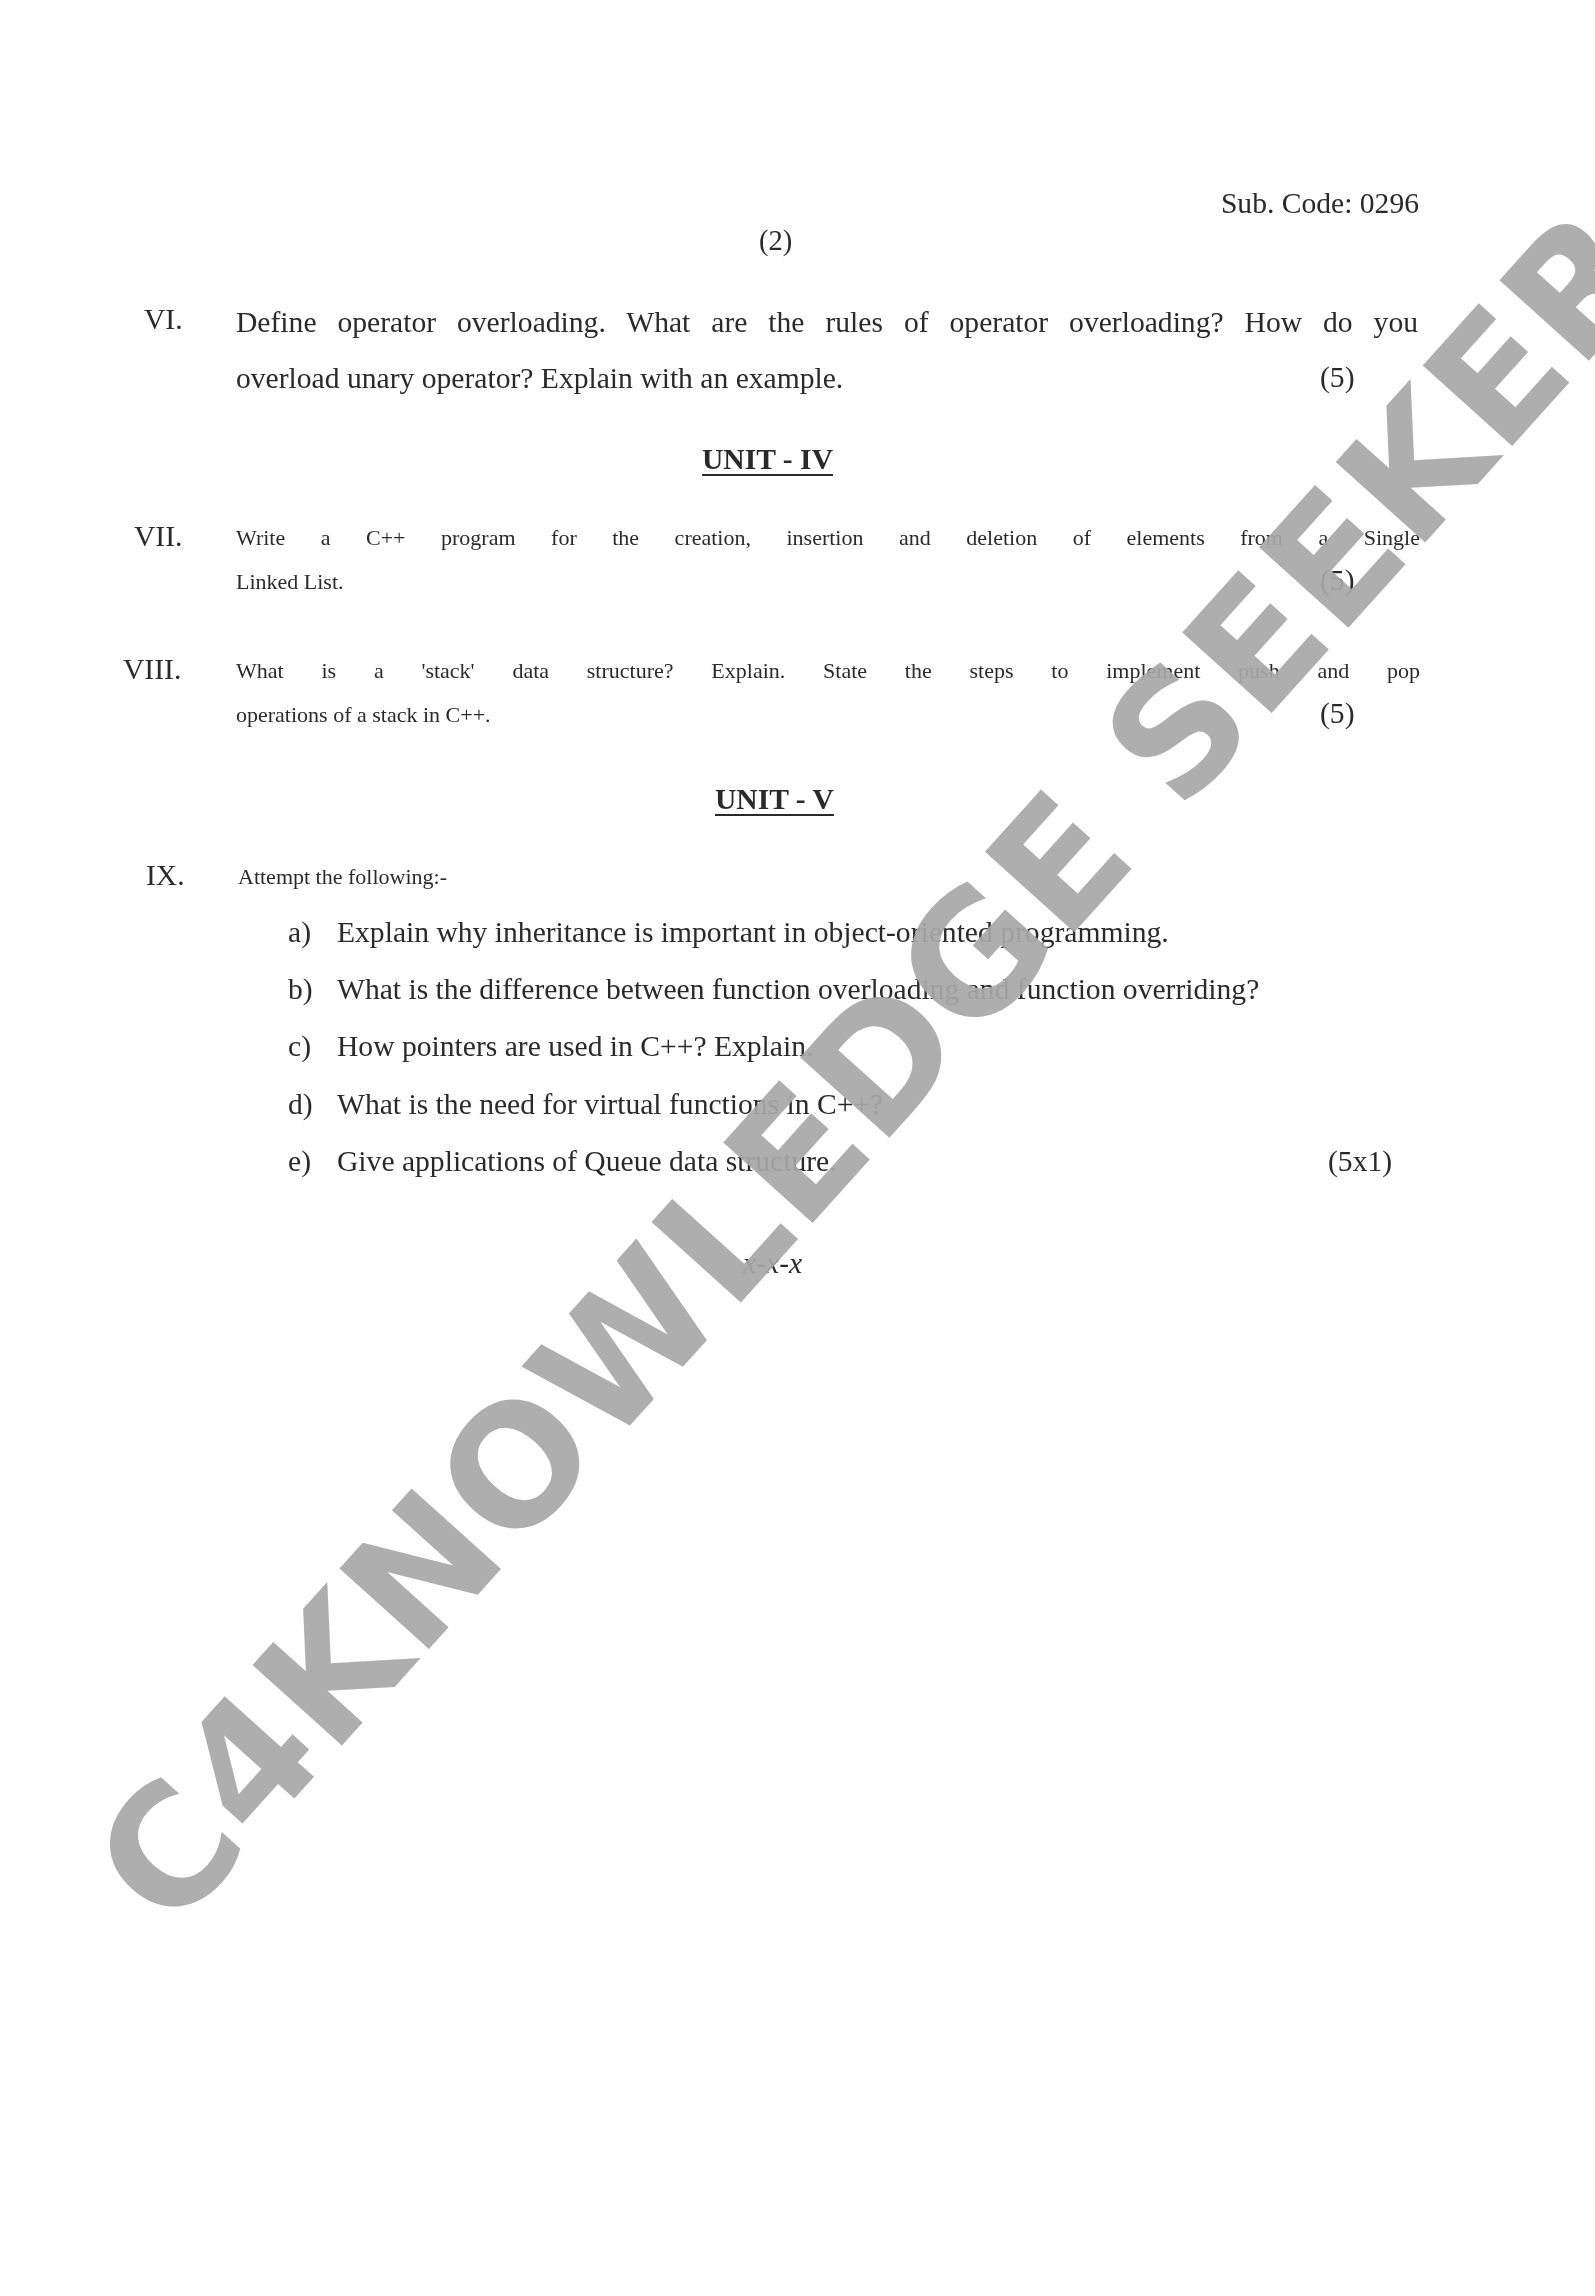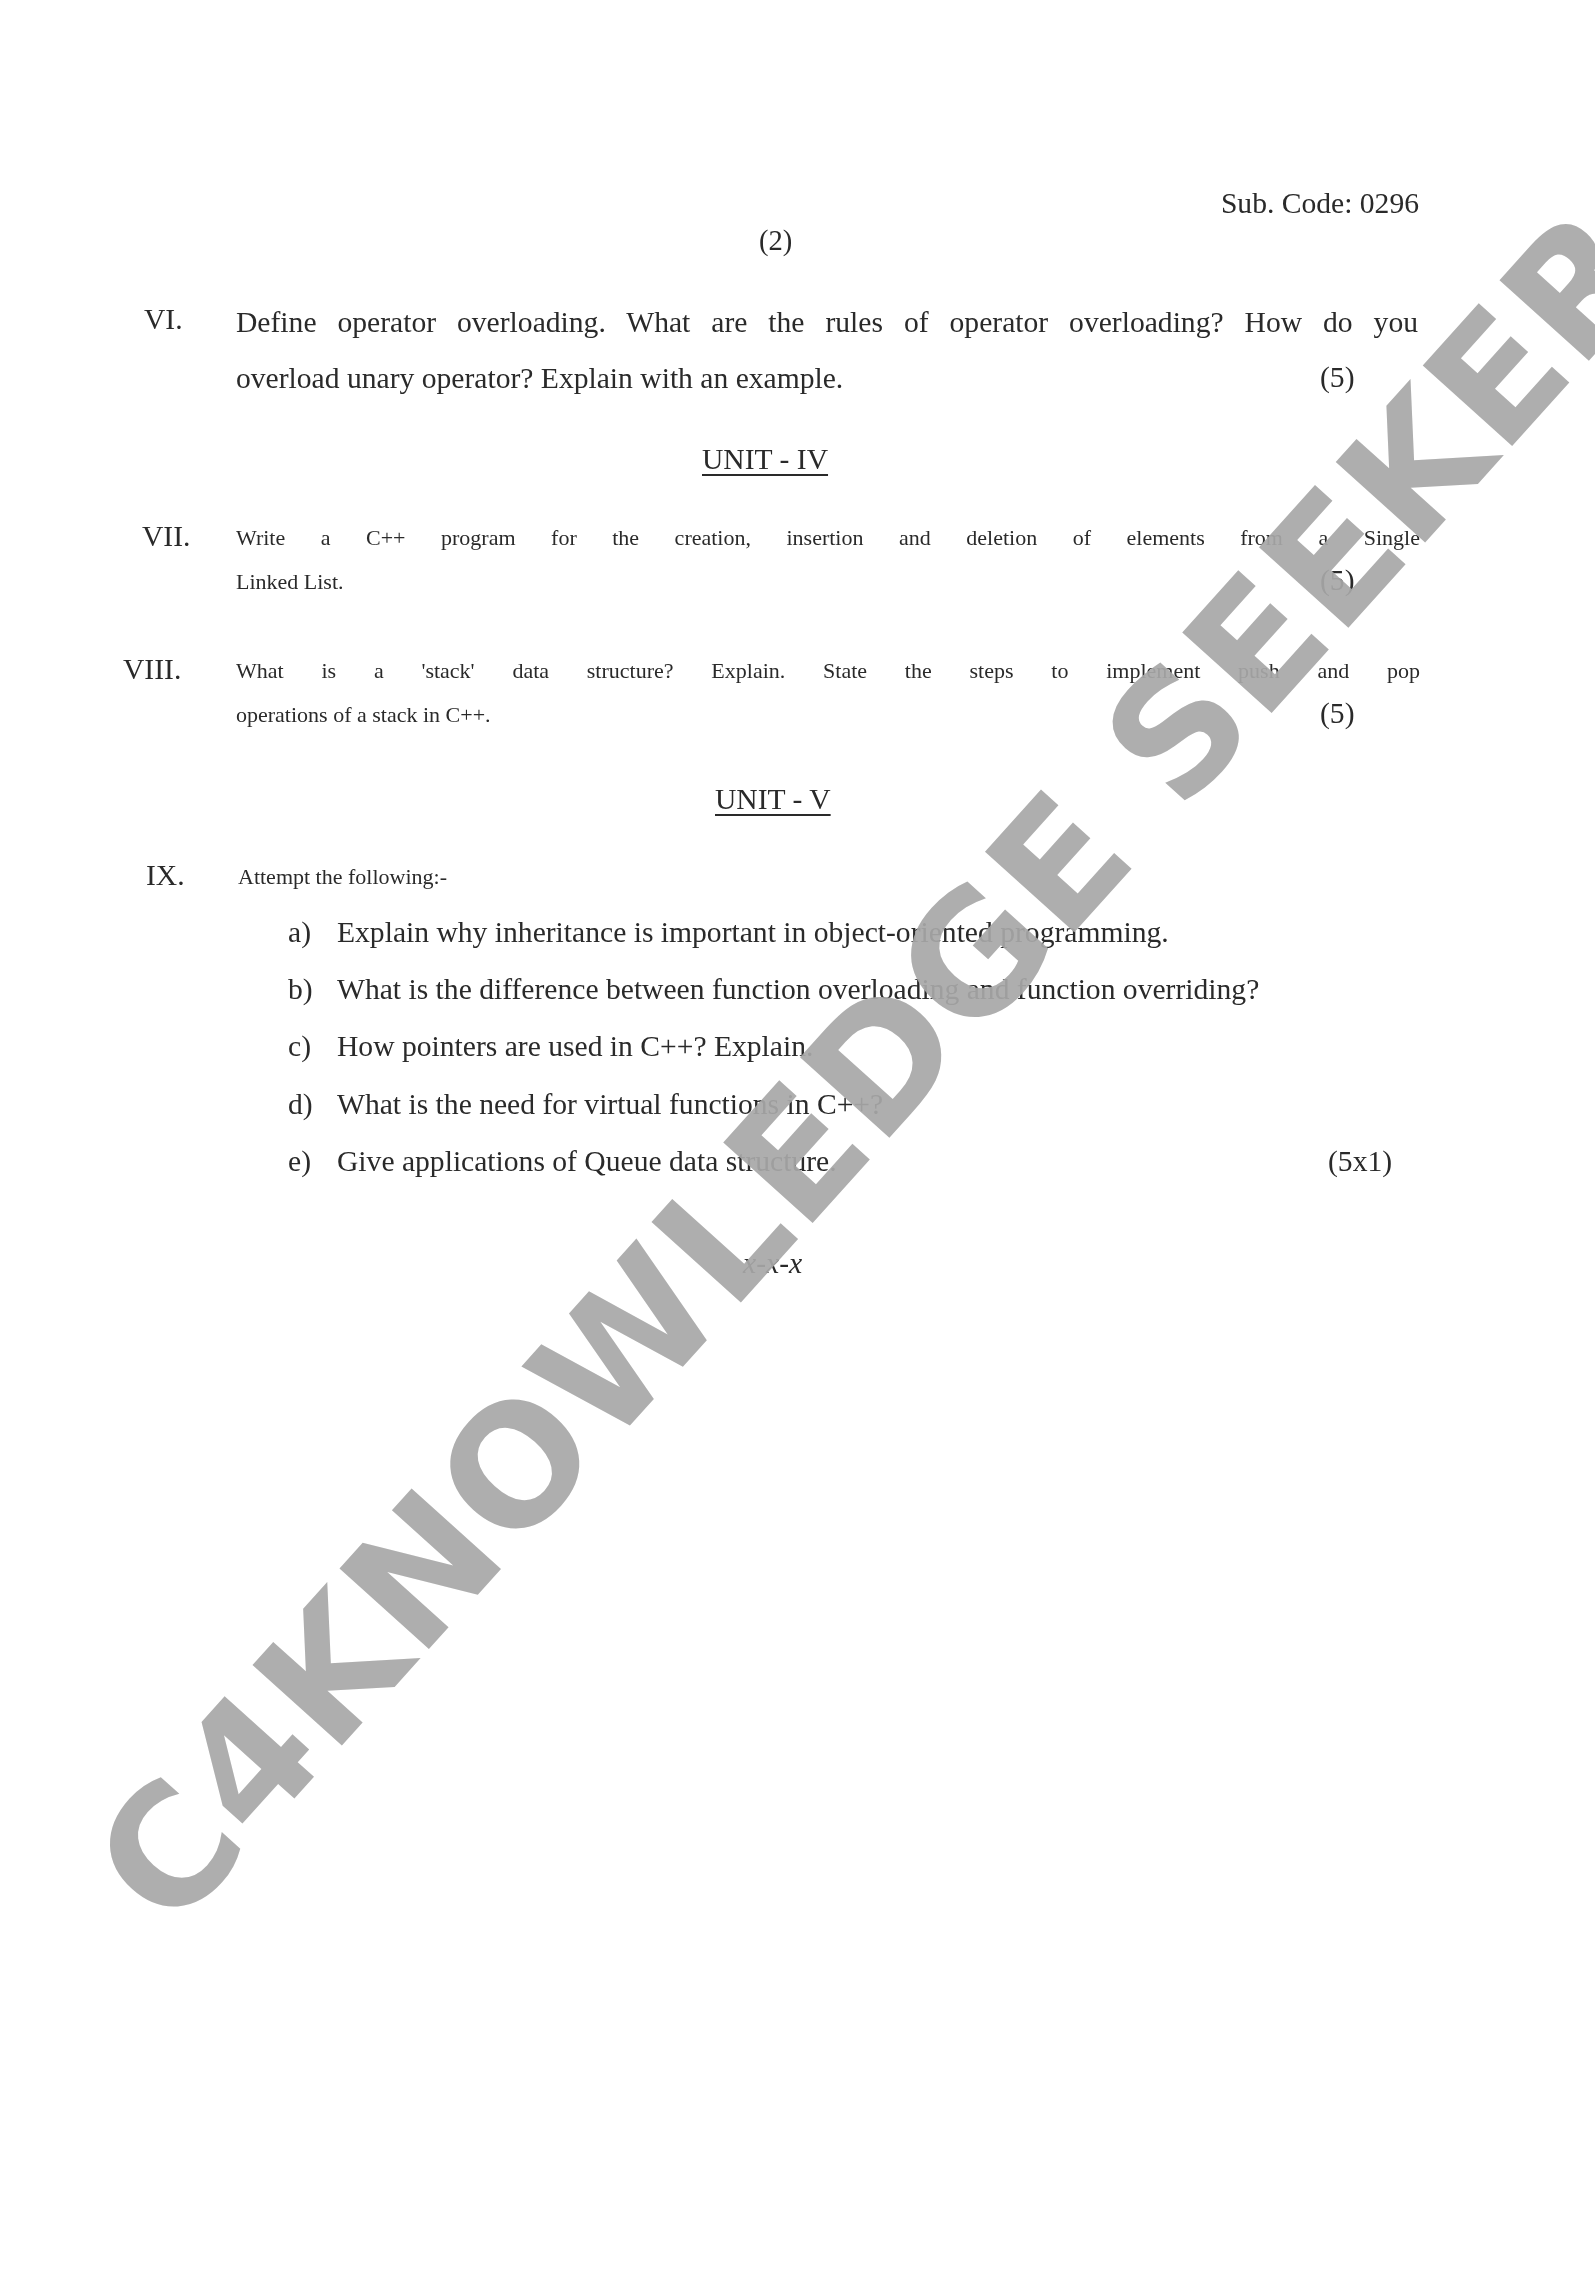--- a/index.html
+++ b/index.html
@@ -5,21 +5,21 @@
   html, body { margin:0; padding:0; background:#ffffff; }
   body { width:1596px; height:2296px; position:relative; overflow:hidden;
          font-family:"Liberation Serif","DejaVu Serif",serif; color:#2a2a2a; }
   .abs { position:absolute; }
   .txt { font-size:22px; line-height:35px; white-space:nowrap; }
   .sub-code { right:177px; top:187px; font-size:29.6px; }
   .page-num { left:759px; top:225px; font-size:28.6px; }
   .qnum { font-size:29.6px; }
   .qtext { font-size:29.6px; line-height:56px; }
   .justify { text-align:justify; text-align-last:justify; }
-  .unit { font-weight:normal; font-size:29.6px; text-decoration:underline; text-underline-offset:4.9px;text-align:right; }
+  .unit { font-weight:bold; font-size:29.6px; text-decoration:underline; text-underline-offset:4.9px;text-align:right; }
   .marks { font-size:29.6px; }
   .sub { font-size:29.6px; }
   .end { font-style:italic; font-size:29.6px; }
   .watermark { left:-197px; top:1069px; width:1970px; text-align:center;
     transform:rotate(-48deg); transform-origin:50% 50%;
     font-family:"DejaVu Sans","Liberation Sans",sans-serif; font-weight:bold;
     font-size:165px; letter-spacing:2px; color:#a8a8a8; opacity:0.92; white-space:nowrap; }
 </style>
 </head>
 <body>
@@ -32,21 +32,21 @@
   <div>
     <div class="abs qnum" style="left:144px; top:303px;">VI.</div>
     <div class="abs qtext justify" style="left:236px; top:294px; width:1182px;">Define operator overloading. What are the rules of operator overloading? How do you</div>
     <div class="abs qtext" style="left:236px; top:350px;">overload unary operator? Explain with an example.</div>
     <div class="abs marks" style="left:1320px; top:361px;">(5)</div>
   </div>
 
   <div class="abs unit" style="left:702px; top:443px;">UNIT - IV</div>
 
   <div>
-    <div class="abs qnum" style="left:134px; top:520px;margin-left:8px;">VII.</div>
+    <div class="abs qnum" style="left:134px; top:520px;">VII.</div>
     <div class="abs txt justify" style="left:236px; top:520px; width:1184px;">Write a C++ program for the creation, insertion and deletion of elements from a Single</div>
     <div class="abs txt" style="left:236px; top:564px;">Linked List.</div>
     <div class="abs marks" style="left:1320px; top:564px;">(5)</div>
   </div>
 
   <div>
     <div class="abs qnum" style="left:123px; top:653px;">VIII.</div>
     <div class="abs txt justify" style="left:236px; top:653px; width:1184px;">What is a 'stack' data structure? Explain. State the steps to implement push and pop</div>
     <div class="abs txt" style="left:236px; top:697px;">operations of a stack in C++.</div>
     <div class="abs marks" style="left:1320px; top:697px;">(5)</div>

